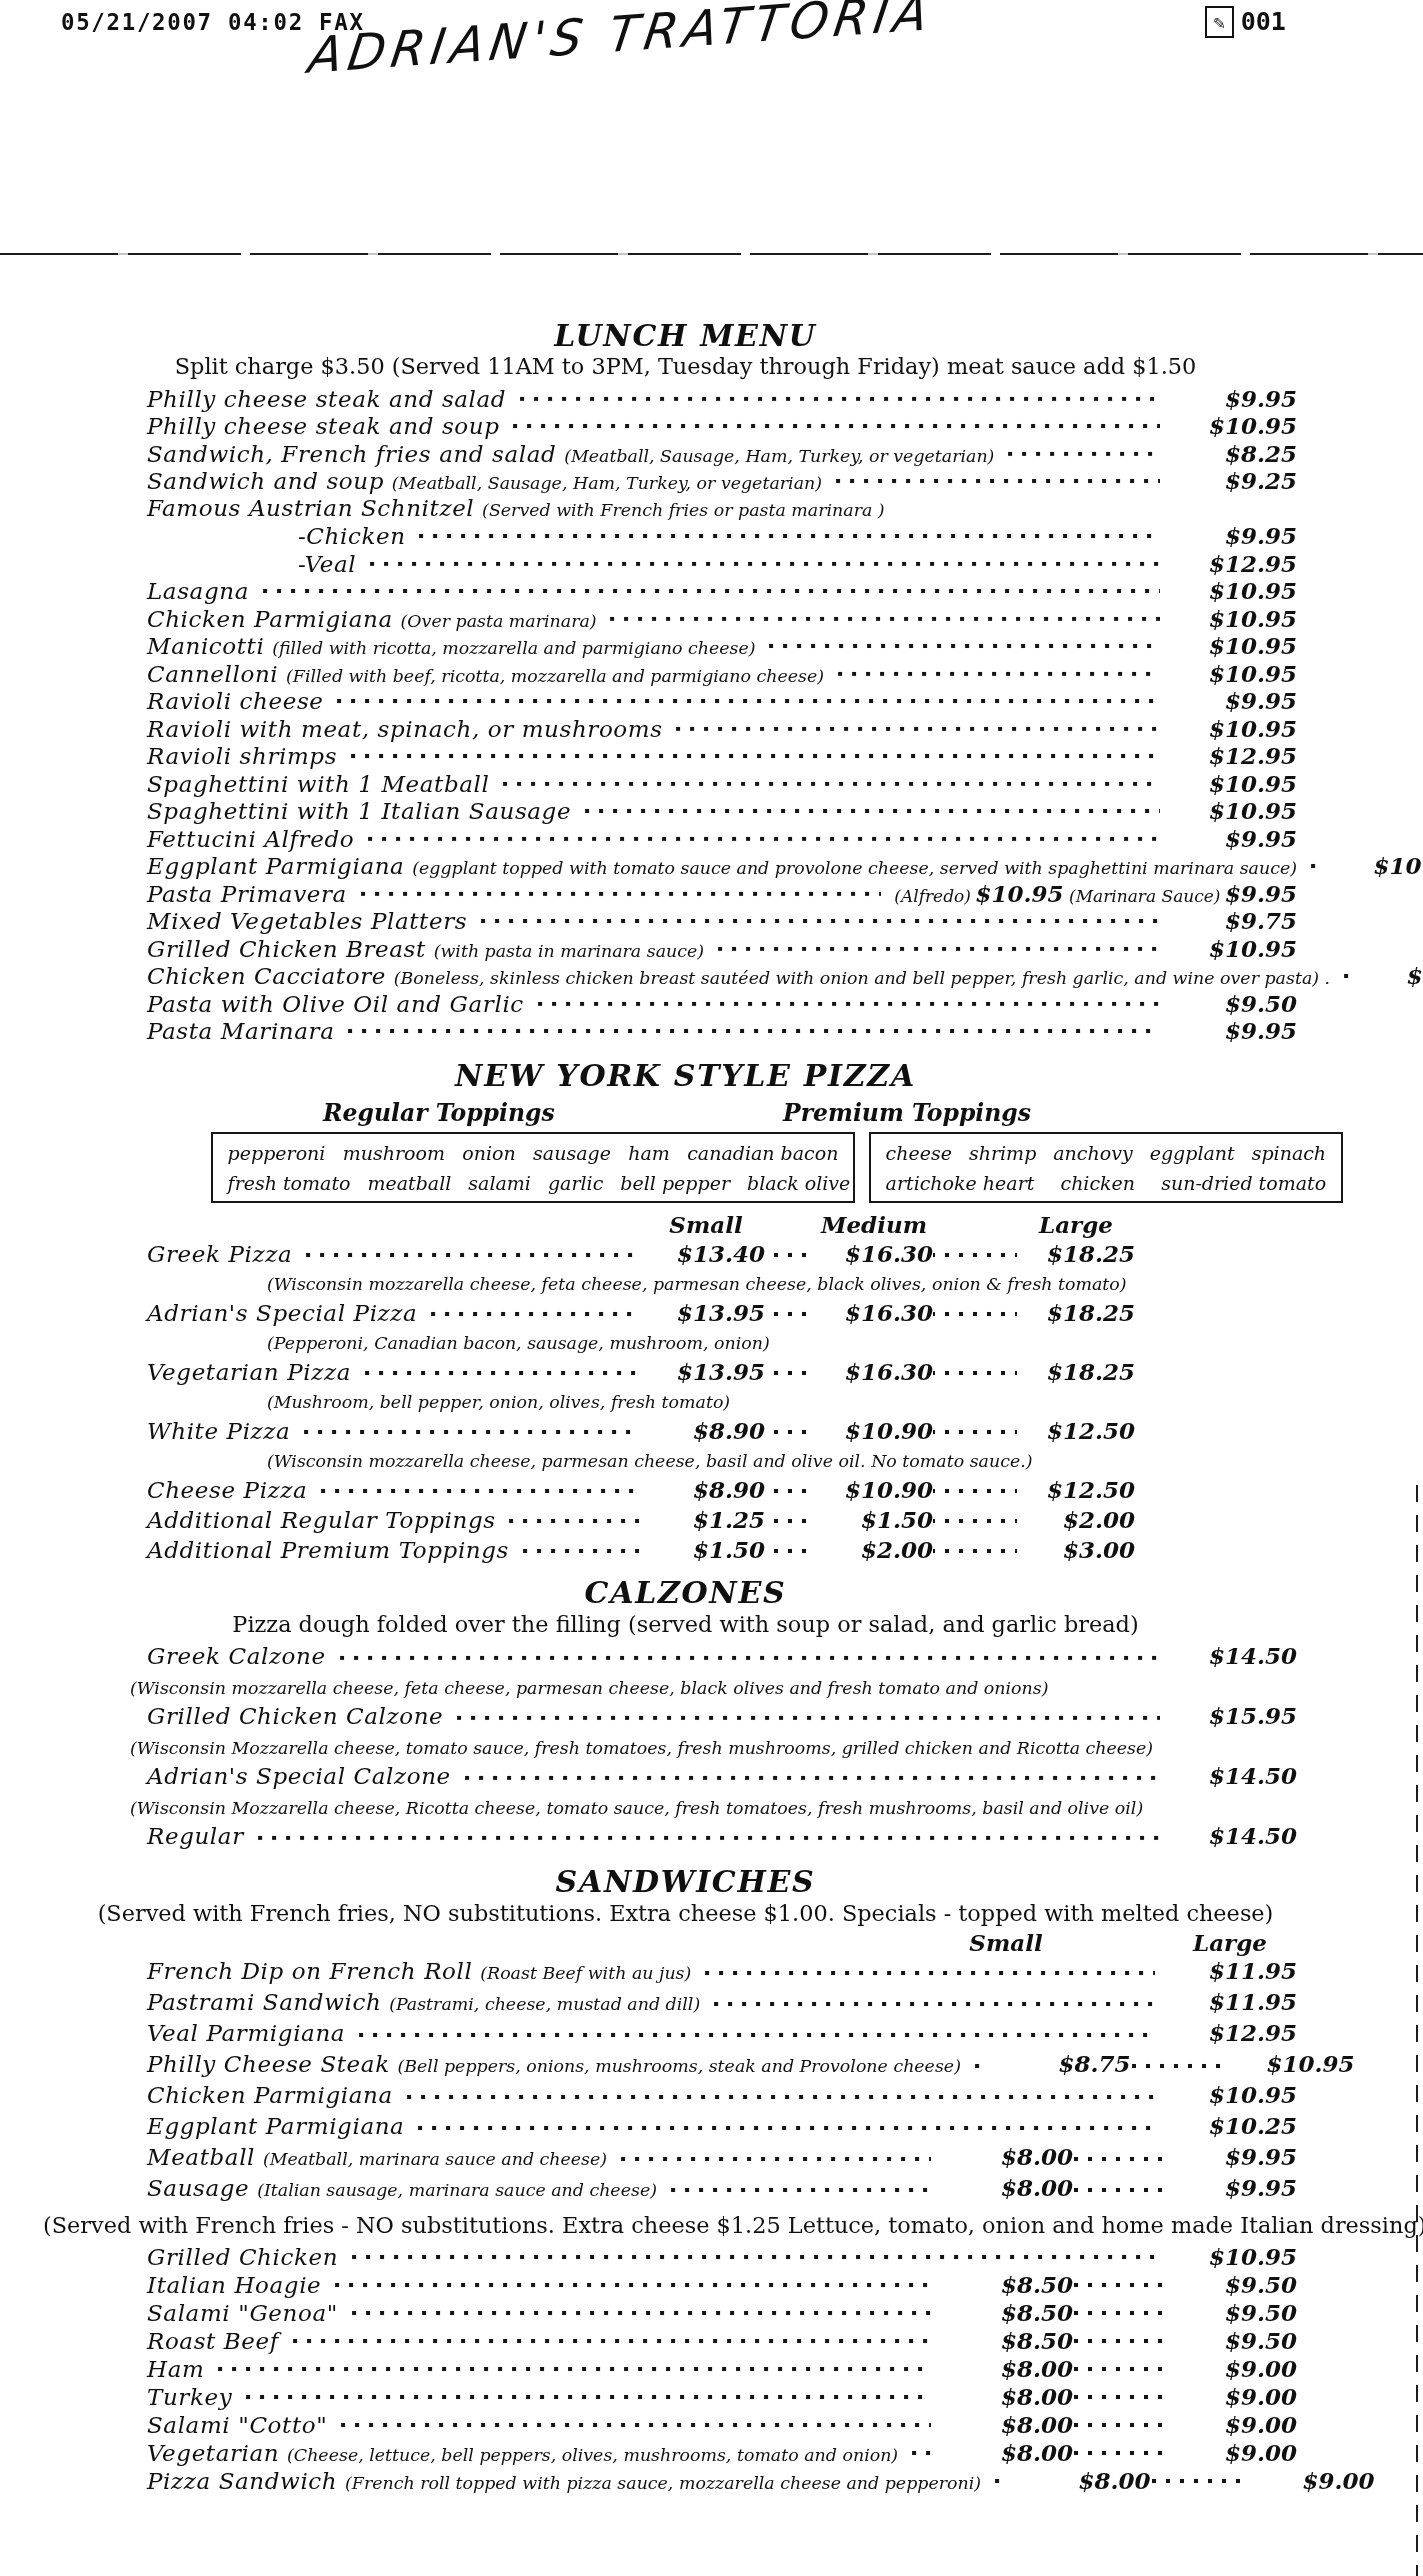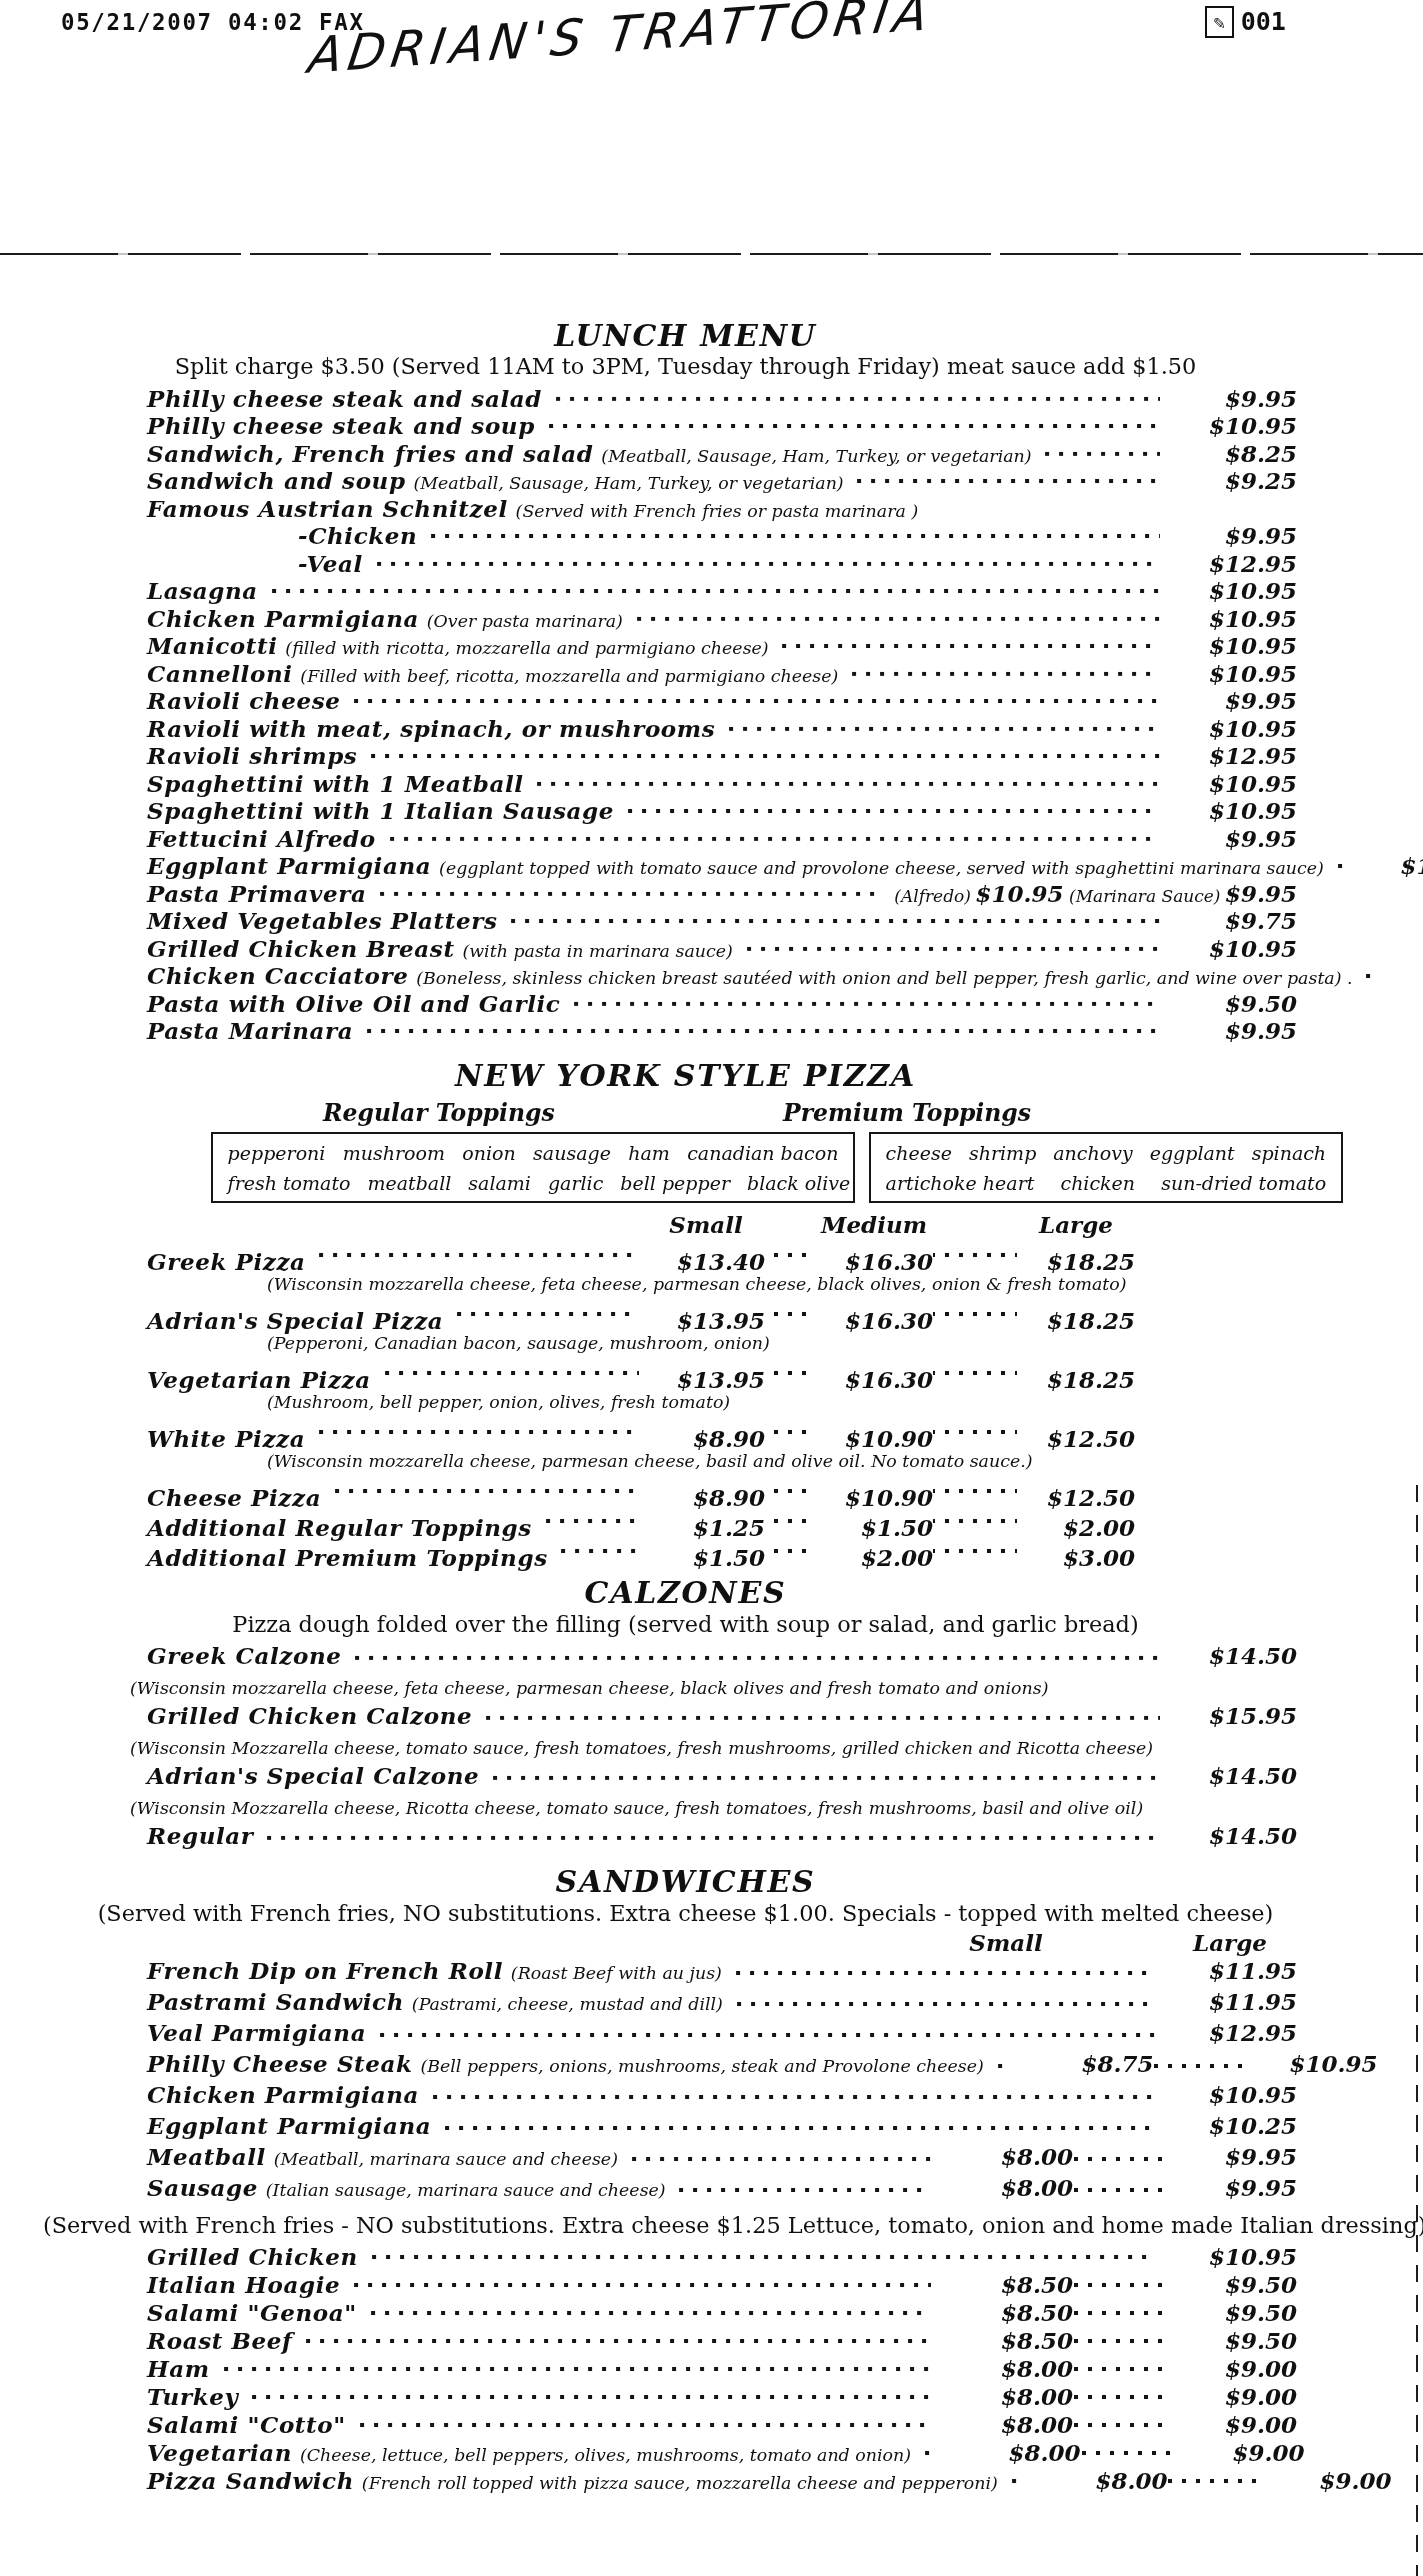--- a/index.html
+++ b/index.html
@@ -45,34 +45,34 @@
   .list { padding:0 31px 0 104px; margin-top:4.5px; }
   .mrow { display:flex; align-items:baseline; white-space:nowrap; }
   .lrow { height:27.5px; }
   .prow { height:30px; padding-right:162px; }
   .pdesc { height:29px; padding-left:120px; font-size:17.4px; font-style:italic; display:flex; align-items:center; white-space:nowrap; }
   .crow { height:31px; }
   .cdesc { height:29px; margin-left:-17px; font-size:17.4px; font-style:italic; display:flex; align-items:center; white-space:nowrap; }
   .srow { height:31px; }
   .srow2 { height:28px; }
   .indent { padding-left:151px; }
-  .name { font-size:23px; font-weight:bold; font-style:italic; letter-spacing:0.6px; }
+  .name { font-size:23px; font-weight:normal; font-style:italic; letter-spacing:0.6px; }
   .desc { font-size:17.4px; font-style:italic; margin-left:7.8px; }
   .price { font-size:23px; font-weight:bold; font-style:italic; width:129px; text-align:right; flex:0 0 auto; }
   .dots {
     flex:1 1 auto; align-self:center; height:7.8px; margin:0 7.8px; min-width:20px;
     background-image:radial-gradient(circle, #141414 2.1px, transparent 2.5px);
     background-size:14px 7.8px; background-repeat:repeat-x; background-position:1.1px center;
   }
   .gapdots {
     flex:0 0 auto; align-self:center; height:7.8px;
     background-image:radial-gradient(circle, #141414 2.1px, transparent 2.5px);
     background-size:14px 7.8px; background-repeat:repeat-x; background-position:center;
   }
-  .pcell { width:118px; text-align:right; font-size:23px; font-weight:bold; font-style:italic; flex:0 0 auto;margin-top:8px; }
+  .pcell { width:118px; text-align:right; font-size:23px; font-weight:bold; font-style:italic; flex:0 0 auto; }
   .pgap1 { width:50px; } .pgap2 { width:84px; }
   .scell { width:134px; text-align:right; font-size:23px; font-weight:bold; font-style:italic; flex:0 0 auto; }
   .sgap { width:90px; }
   .popt-label { font-size:17px; font-style:italic; margin-left:5.6px; }
   .popt-price { font-size:23px; font-weight:bold; font-style:italic; margin-left:4.5px; }
   
   .top-labels { display:flex; margin-top:5.6px; font-size:23.5px; font-weight:bold; font-style:italic; }
   .top-labels .lab-reg { margin-left:280px; }
   .top-labels .lab-prem { margin-left:auto; margin-right:297px; }
   .top-boxes { display:flex; margin:5.6px 92px 0 168px; gap:14px; align-items:stretch; }

